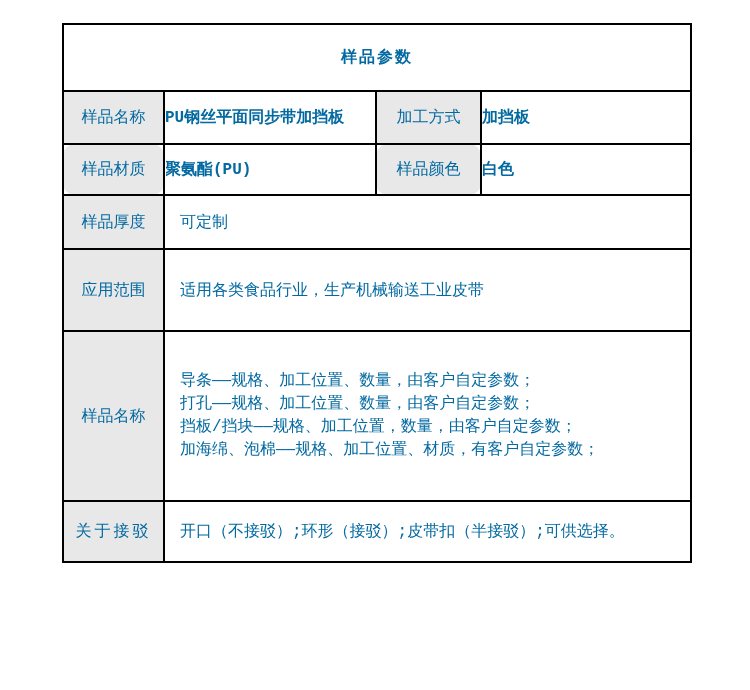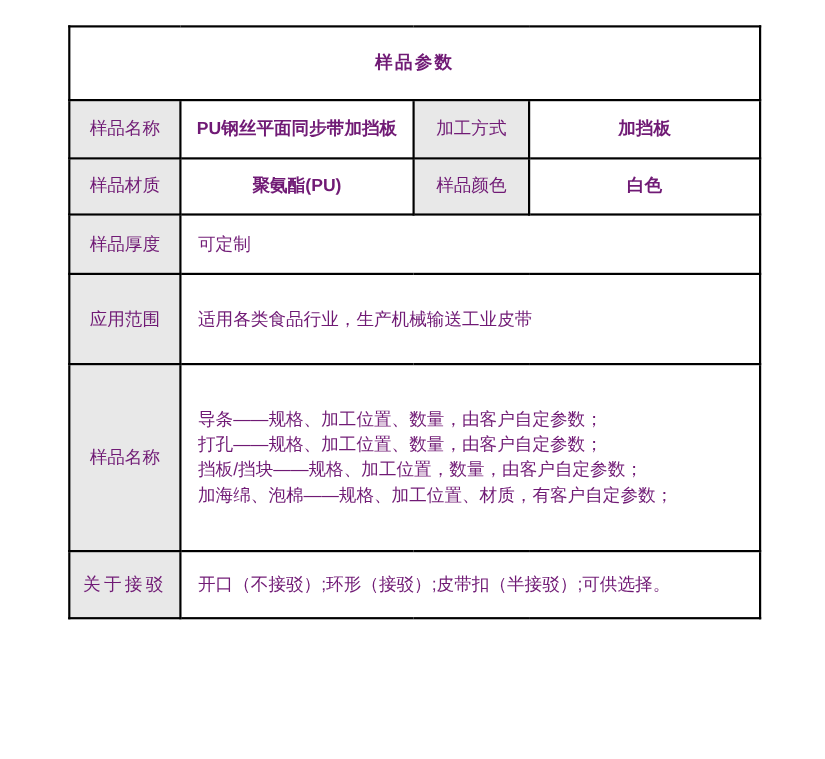--- a/index.html
+++ b/index.html
@@ -2,22 +2,22 @@
 <html><head>
 <meta charset="utf-8">
 <style>
   * { margin: 0; padding: 0; box-sizing: border-box; }
   html, body { background: #ffffff; }
   .page {
     position: relative;
     width: 750px;
     height: 690px;
     background: #ffffff;
-    font-family: Liberation Sans, sans-serif;
-    color: #701a75;
+    font-family: Liberation Mono, monospace;
+    color: #0369a1;
     overflow: hidden;
   }
   table.params {
     position: absolute;
     left: 62px;
     top: 23px;
     width: 628px;
     border-collapse: collapse;
     table-layout: fixed;
   }
@@ -34,32 +34,32 @@
     font-weight: 700;
     letter-spacing: 2px;
   }
   .label-cell {
     background: #e8e8e8;
     text-align: center;
     font-weight: 400;
   }
   .label-spaced { letter-spacing: 3px; }
   .value-center-bold {
-    text-align: center;
+    text-align: left;
     font-weight: 700;
     font-size: 17px;
   }
   .value-left {
     text-align: left;
     font-weight: 400;
     padding-left: 15px;
     padding-right: 10px;
   }
   .row-name td    { height: 53px; margin-left: 28px; }
-  .row-material td{ height: 51px; }
+  .row-material td{ height: 51px; border-radius: 12px; }
   .row-thick td   { height: 54px; }
   .row-app td     { height: 82px; margin-left: 13px; }
   .row-special td { height: 170px; }
   .row-joint td   { height: 61px; }
   .special-lines span {
     display: block;
     line-height: 23px;
     font-size: 16px;
   }
   .note {

